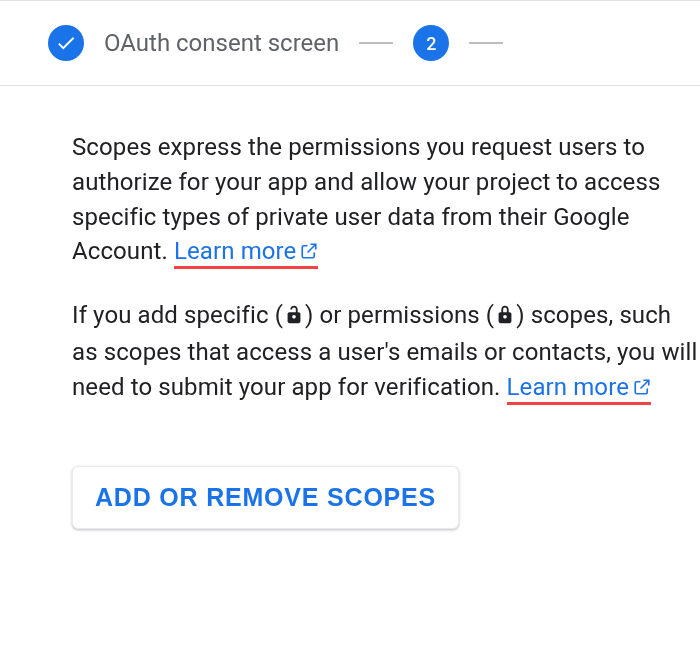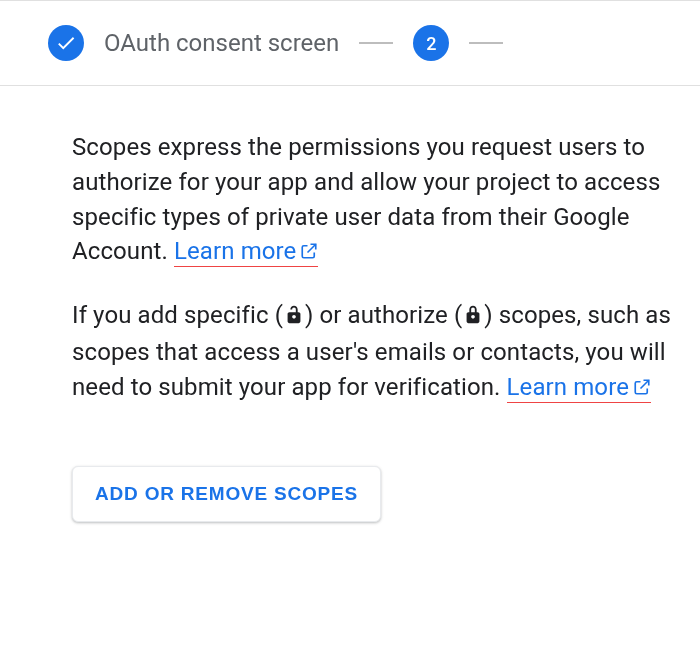--- a/index.html
+++ b/index.html
@@ -60,39 +60,39 @@
     .para {
       font-size: 24px;
       line-height: 1.45;
       color: #202124;
       margin-bottom: 28px;
       letter-spacing: 0.1px;
     }
     .learn-link {
       color: #1a73e8;
       text-decoration: none;
-      border-bottom: 1px solid #ef4444;
+      border-bottom: 3px solid #ef4444;
       padding-bottom: 1px;
       cursor: pointer;
       white-space: nowrap;
     }
     .learn-link .ext-icon {
       display: inline-block;
       vertical-align: -1px;
       margin-left: 4px;
     }
     .lock-icon {
       display: inline-block;
       vertical-align: -2px;
     }
     .btn {
       display: inline-block;
       margin-top: 32px;
       padding: 16px 22px;
-      font-size: 19px;
+      font-size: 25px;
       font-weight: 600;
       letter-spacing: 0.8px;
       color: #1a73e8;
       background: #fff;
       border: 1px solid #e8eaed;
       border-radius: 6px;
       box-shadow: 0 1px 3px rgba(60,64,67,0.25), 0 1px 2px rgba(60,64,67,0.1);
       cursor: pointer;
       text-transform: uppercase;
     }
@@ -126,21 +126,21 @@
     <span>Scopes express the permissions you request users to authorize for your app and allow your project to access specific types of private user data from their Google Account. </span><a class="learn-link"><span>Learn more</span><span class="ext-icon"><svg width="18" height="18" viewBox="0 0 24 24" fill="none" stroke="#1a73e8" stroke-width="2.2">
             <path d="M14 3h7v7"></path>
             <path d="M10 14 21 3"></path>
             <path d="M19 14v5a2 2 0 0 1-2 2H5a2 2 0 0 1-2-2V7a2 2 0 0 1 2-2h5"></path>
           </svg></span></a>
   </p>
 
   <p class="para">
     <span>If you add specific (</span><span class="lock-icon"><svg width="22" height="22" viewBox="0 0 24 24">
           <path fill="#202124" d="M17 10h-1V7c0-2.21-1.79-4-4-4S8 4.79 8 7h2c0-1.1.9-2 2-2s2 .9 2 2v3H7c-1.1 0-2 .9-2 2v8c0 1.1.9 2 2 2h10c1.1 0 2-.9 2-2v-8c0-1.1-.9-2-2-2zm-5 7c-1.1 0-2-.9-2-2s.9-2 2-2 2 .9 2 2-.9 2-2 2z"></path>
-        </svg></span><span>) or authorize (</span><span class="lock-icon"><svg width="22" height="22" viewBox="0 0 24 24">
+        </svg></span><span>) or permissions (</span><span class="lock-icon"><svg width="22" height="22" viewBox="0 0 24 24">
           <path fill="#202124" d="M17 10h-1V7c0-2.21-1.79-4-4-4S8 4.79 8 7v3H7c-1.1 0-2 .9-2 2v8c0 1.1.9 2 2 2h10c1.1 0 2-.9 2-2v-8c0-1.1-.9-2-2-2zm-7-3c0-1.1.9-2 2-2s2 .9 2 2v3h-4V7zm2 10c-1.1 0-2-.9-2-2s.9-2 2-2 2 .9 2 2-.9 2-2 2z"></path>
         </svg></span><span>) scopes, such as scopes that access a user's emails or contacts, you will need to submit your app for verification. </span><a class="learn-link"><span>Learn more</span><span class="ext-icon"><svg width="18" height="18" viewBox="0 0 24 24" fill="none" stroke="#1a73e8" stroke-width="2.2">
             <path d="M14 3h7v7"></path>
             <path d="M10 14 21 3"></path>
             <path d="M19 14v5a2 2 0 0 1-2 2H5a2 2 0 0 1-2-2V7a2 2 0 0 1 2-2h5"></path>
           </svg></span></a>
   </p>
 
   <button class="btn">ADD OR REMOVE SCOPES</button>
 

